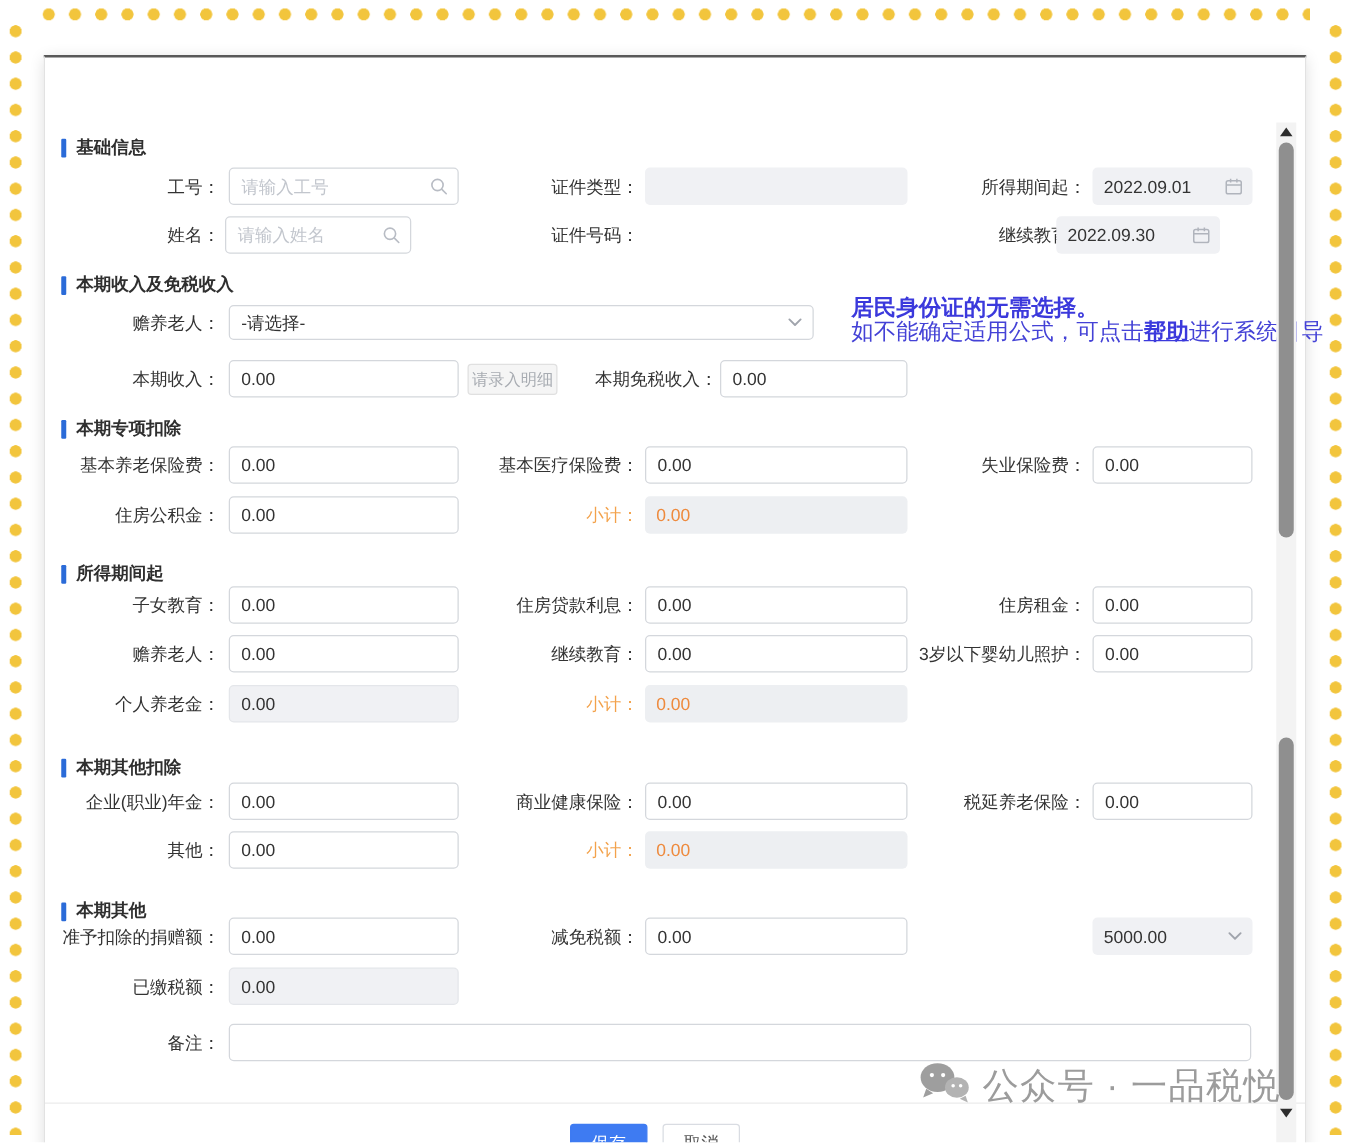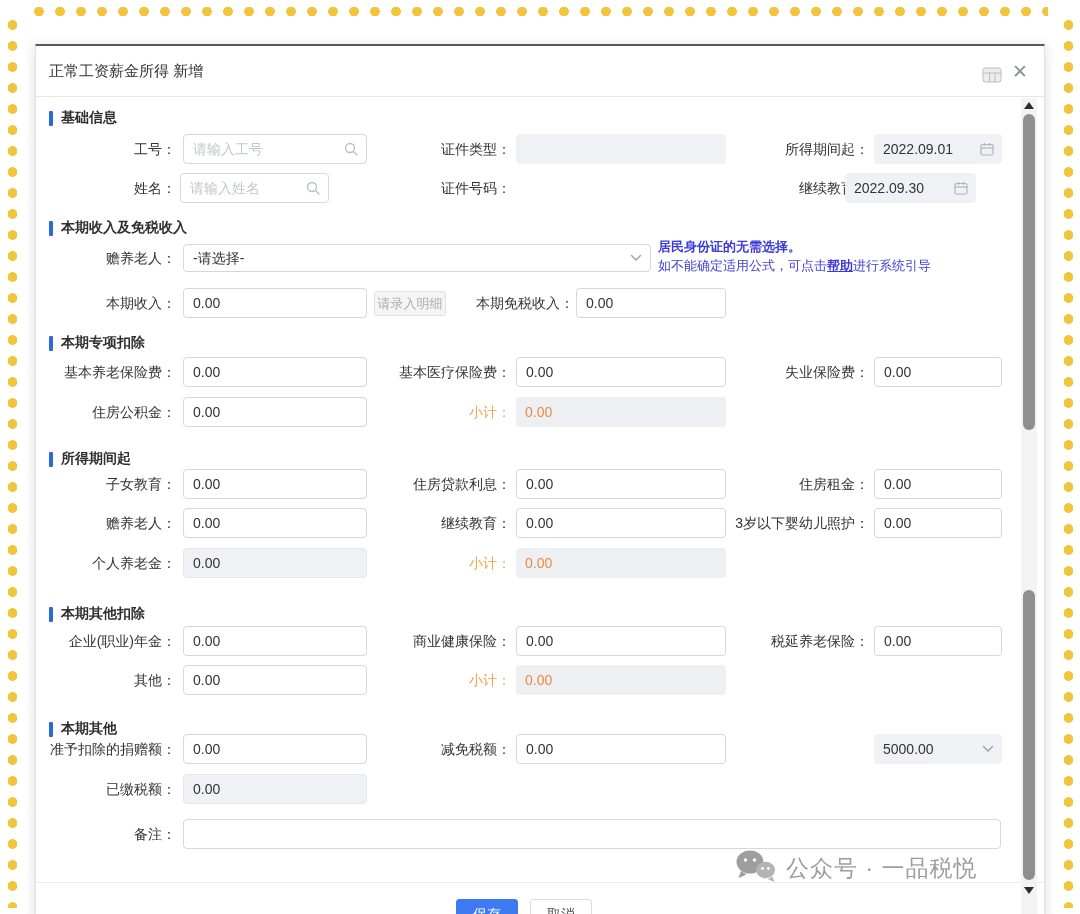--- a/index.html
+++ b/index.html
@@ -47,62 +47,50 @@
   .dfld.sub { background:#edeff2; color:#ee8a3d; }
   .dfld .fic { right:8px; }
 
   .selfld { position:absolute; height:28px; border:1px solid #d4d7dc; border-radius:4px; background:#fff;
     line-height:26px; font-size:14px; color:#333; padding:0 26px 0 9px; cursor:pointer; }
   .selfld.gray { background:#f0f1f4; border:none; height:30px; line-height:30px; }
 
   .mini-btn { position:absolute; height:25px; background:#f5f5f5; border:1px solid #e0e0e0; border-radius:3px;
     color:#a8acb2; font-size:13px; line-height:23px; text-align:center; cursor:pointer; font-family:inherit; }
 
-  .hint { position:absolute; left:622px; top:191px; font-size:13px; line-height:19px; color:#4442d6; white-space:nowrap; }
+  .hint { position:absolute; left:645px; top:191px; font-size:18px; line-height:19px; color:#4442d6; white-space:nowrap; }
   .hint .l1 { font-weight:bold; color:#3b39dc; }
   .hint .lk { font-weight:bold; text-decoration:underline; cursor:pointer; color:#3b39dc; }
 
   .sep { position:absolute; left:0; right:0; top:836px; height:1px; background:#ececec; }
   .btn { position:absolute; top:853px; height:32px; width:62px; border-radius:3px; font-size:14px; cursor:pointer; font-family:inherit; }
   .btn-save { left:420px; background:#3e7bf2; border:1px solid #3e7bf2; color:#fff; }
   .btn-cancel { left:494px; background:#fff; border:1px solid #d9dce2; color:#555; }
 
   .watermark { position:absolute; left:698px; top:802px; display:flex; align-items:center; z-index:5; }
-  .watermark .wm-t { font-size:23px; color:rgba(145,145,145,.9); margin-left:10px; letter-spacing:1px; white-space:nowrap; }
+  .watermark .wm-t { font-size:29px; color:rgba(145,145,145,.9); margin-left:10px; letter-spacing:1px; white-space:nowrap; }
 
   .sb { position:absolute; top:52px; right:7px; width:16px; height:827px; background:#f3f3f3; z-index:4; }
   .sb-arrow { position:absolute; left:3px; width:0; height:0; border-left:5px solid transparent; border-right:5px solid transparent; cursor:pointer; }
   .sb-up { top:4px; border-bottom:7px solid #2d2d2d; }
   .sb-down { top:789px; border-top:7px solid #2d2d2d; }
   .sb-thumb { position:absolute; left:2px; width:12px; background:#8f8f8f; border-radius:6px; cursor:pointer; }
   .sb-t1 { top:16px; height:316px; }
   .sb-t2 { top:492px; height:290px; }
 </style>
 </head>
 <body>
 
 <div class="page">
   <div class="dots dots-top"></div>
   <div class="dots dots-left"></div>
   <div class="dots dots-right"></div>
 
   <div class="modal">
 
-    <div class="titlebar">
-      <div class="title">正常工资薪金所得 新增</div>
-      <span class="tool-ic">
-        <svg width="20" height="16" viewBox="0 0 20 16">
-            <rect x="1" y="1" width="18" height="14" rx="2.5" fill="#ececec" stroke="#bdbdbd"></rect>
-            <line x1="1" y1="6" x2="19" y2="6" stroke="#bdbdbd"></line>
-            <line x1="7.5" y1="6" x2="7.5" y2="15" stroke="#bdbdbd"></line>
-            <line x1="13" y1="6" x2="13" y2="15" stroke="#bdbdbd"></line>
-          </svg>
-      </span>
-      <span class="close-ic">✕</span>
-    </div>
 
     <div class="sec" style="top:62px">
       <span class="bar"></span>
       <span class="sec-t">基础信息</span>
     </div>
 
     <div class="lbl" style="left:0;width:140px;top:88px">工号：</div>
     <div class="fld has-icon" style="left:147px;top:88px;width:184px">
       <input class="in" placeholder="请输入工号" style="">
       <span class="fic">

